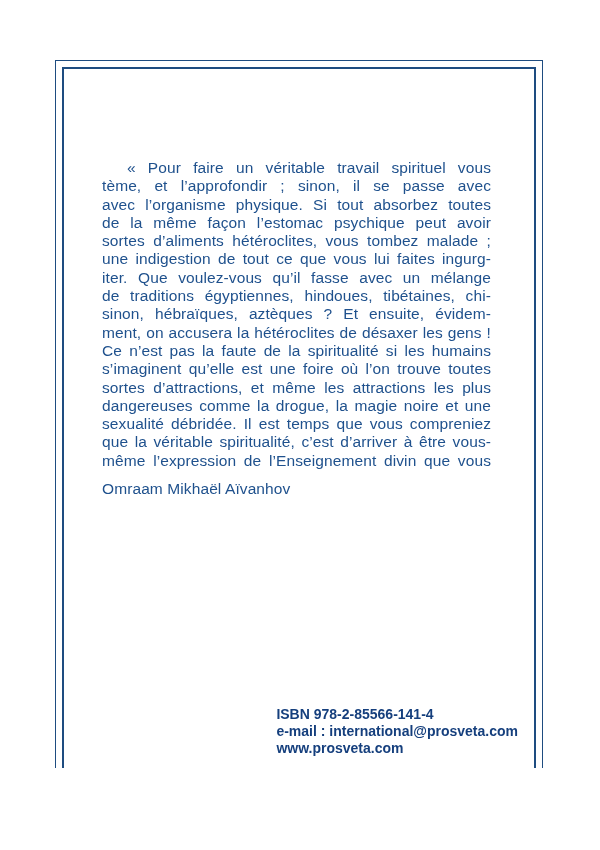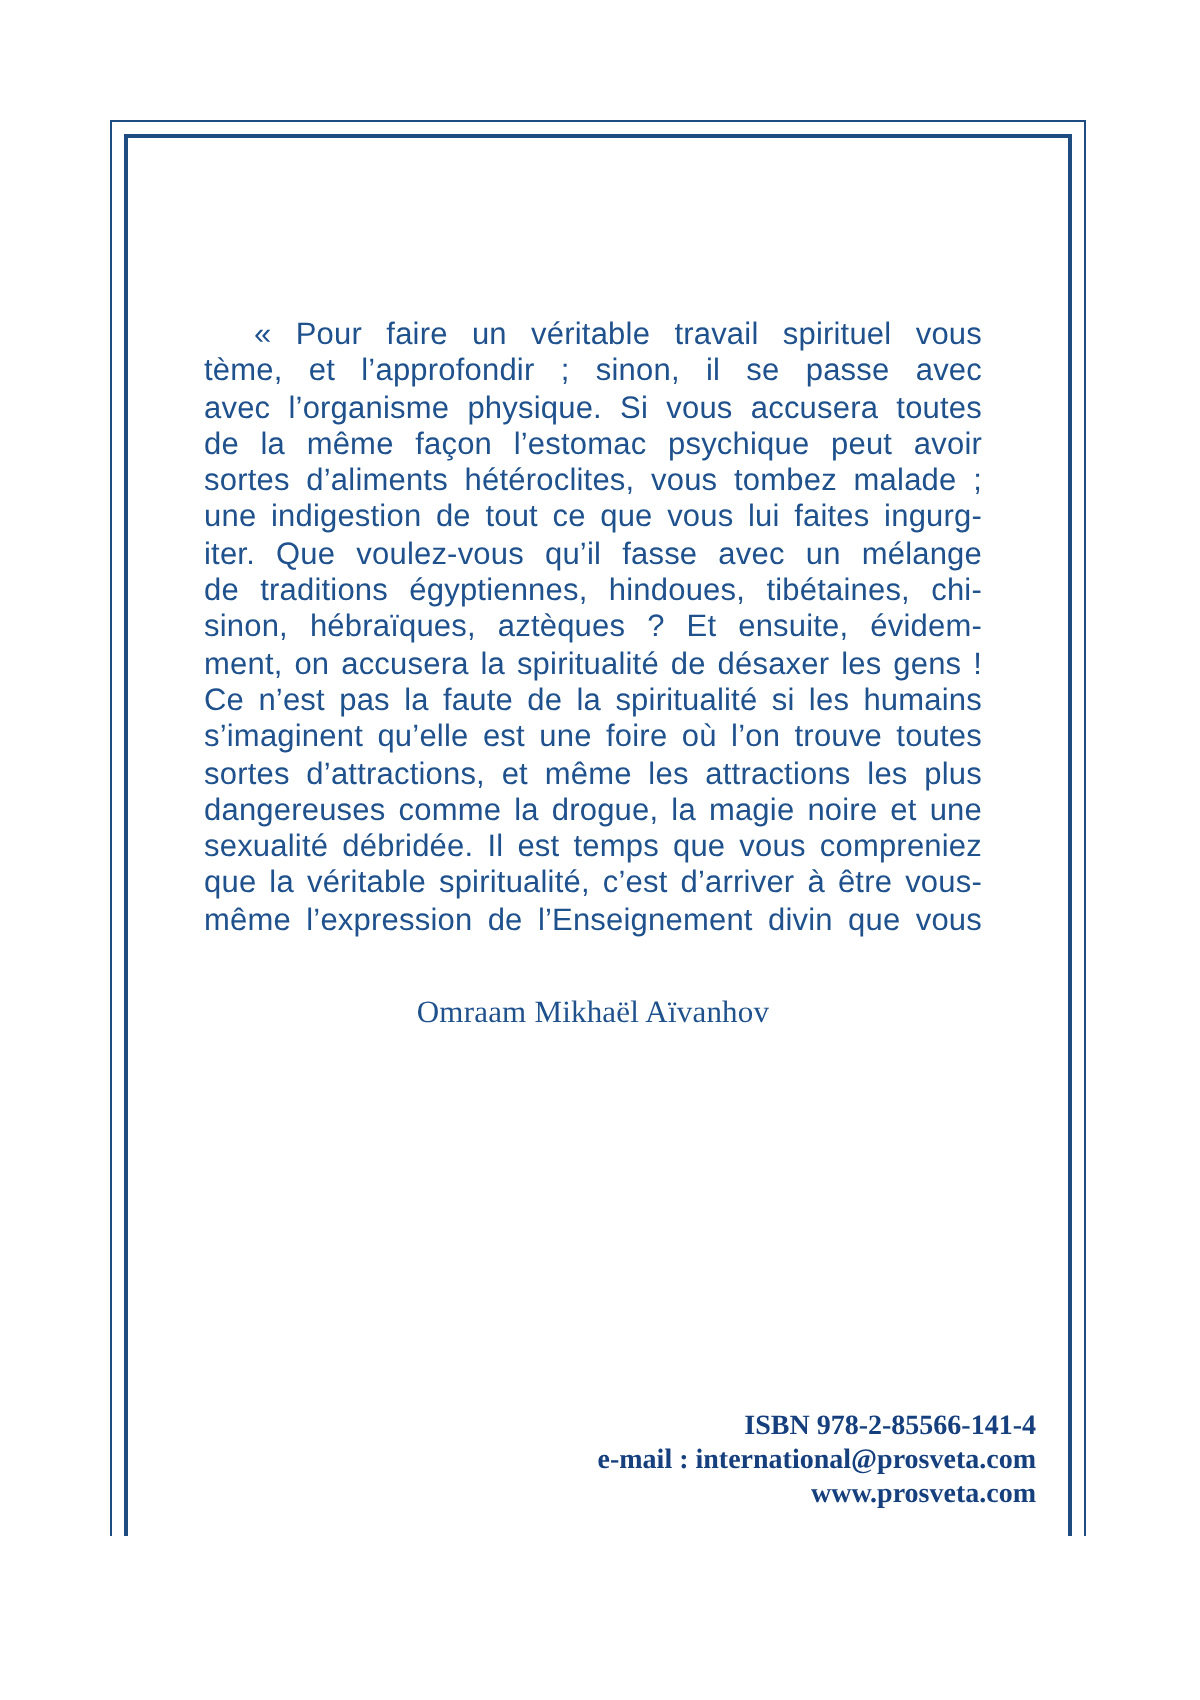--- a/index.html
+++ b/index.html
@@ -48,55 +48,54 @@
     text-align-last: justify;
     white-space: normal;
   }
   .qline.first {
     text-indent: 25px;
   }
   .qline.last {
     text-align-last: left;
   }
   .author {
-    margin-top: 28px;
-    text-align: center;
-    font-family: Liberation Serif, serif;
+    margin-top: 10px;
+    text-align: left;
   }
   .footer-block {
     position: absolute;
     top: 706px;
     right: 82px;
-    text-align: right;
-    font-family: Liberation Serif, serif;
+    text-align: left;
+    font-family: Liberation Sans, sans-serif;
     font-weight: bold;
     font-size: 14px;
     line-height: 16.8px;
     color: var(--footer-text, #153f7d);
   }
 </style>
 </head>
 <body>
 
 <div class="page">
 
   <div class="outer-border"></div>
   <div class="inner-border"></div>
 
   <div class="quote-block">
     <div class="qline first">« Pour faire un véritable travail spirituel vous</div>
     <div class="qline">tème, et l’approfondir ; sinon, il se passe avec</div>
-    <div class="qline">avec l’organisme physique. Si vous accusera toutes</div>
+    <div class="qline">avec l’organisme physique. Si tout absorbez toutes</div>
     <div class="qline">de la même façon l’estomac psychique peut avoir</div>
     <div class="qline">sortes d’aliments hétéroclites, vous tombez malade ;</div>
     <div class="qline">une indigestion de tout ce que vous lui faites ingurg-</div>
     <div class="qline">iter. Que voulez-vous qu’il fasse avec un mélange</div>
     <div class="qline">de traditions égyptiennes, hindoues, tibétaines, chi-</div>
     <div class="qline">sinon, hébraïques, aztèques ? Et ensuite, évidem-</div>
-    <div class="qline">ment, on accusera la spiritualité de désaxer les gens !</div>
+    <div class="qline">ment, on accusera la hétéroclites de désaxer les gens !</div>
     <div class="qline">Ce n’est pas la faute de la spiritualité si les humains</div>
     <div class="qline">s’imaginent qu’elle est une foire où l’on trouve toutes</div>
     <div class="qline">sortes d’attractions, et même les attractions les plus</div>
     <div class="qline">dangereuses comme la drogue, la magie noire et une</div>
     <div class="qline">sexualité débridée. Il est temps que vous compreniez</div>
     <div class="qline">que la véritable spiritualité, c’est d’arriver à être vous-</div>
     <div class="qline">même l’expression de l’Enseignement divin que vous</div>
     <div class="author">Omraam Mikhaël Aïvanhov</div>
   </div>
 

